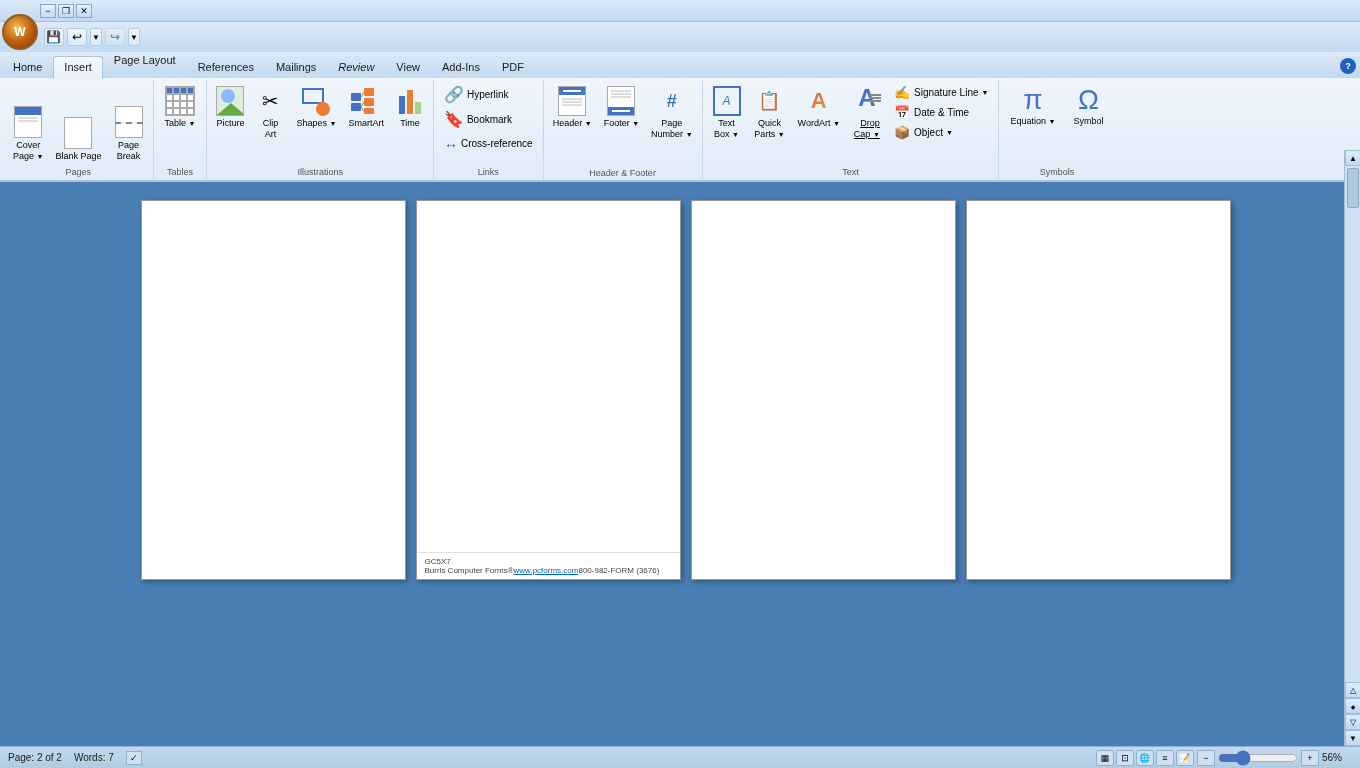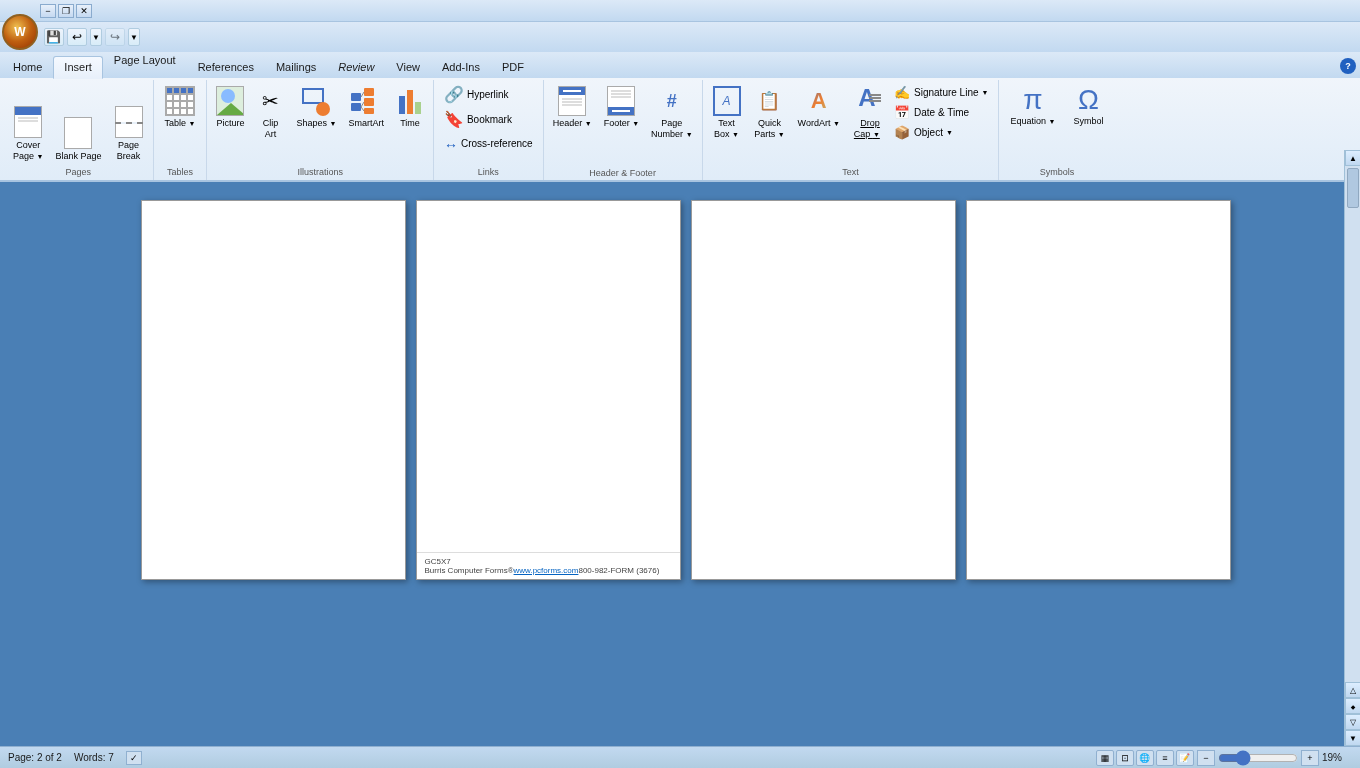--- a/index.html
+++ b/index.html
@@ -322,15 +322,15 @@
     <div style="display:flex;gap:2px;">
       <div style="width:18px;height:16px;background:#d0e0f0;border:1px solid #90b0d0;display:flex;align-items:center;justify-content:center;font-size:9px;cursor:pointer;border-radius:2px;">▦</div>
       <div style="width:18px;height:16px;background:#d0e0f0;border:1px solid #90b0d0;display:flex;align-items:center;justify-content:center;font-size:9px;cursor:pointer;border-radius:2px;">⊡</div>
       <div style="width:18px;height:16px;background:#d0e0f0;border:1px solid #90b0d0;display:flex;align-items:center;justify-content:center;font-size:9px;cursor:pointer;border-radius:2px;">🌐</div>
       <div style="width:18px;height:16px;background:#d0e0f0;border:1px solid #90b0d0;display:flex;align-items:center;justify-content:center;font-size:9px;cursor:pointer;border-radius:2px;">≡</div>
       <div style="width:18px;height:16px;background:#d0e0f0;border:1px solid #90b0d0;display:flex;align-items:center;justify-content:center;font-size:9px;cursor:pointer;border-radius:2px;">📝</div>
     </div>
     <div style="width:18px;height:16px;background:#d0e0f0;border:1px solid #90b0d0;display:flex;align-items:center;justify-content:center;font-size:9px;cursor:pointer;">−</div>
     <input type="range" min="10" max="200" value="60" style="width: 80px; height: 14px; cursor: pointer; accent-color: rgb(68, 114, 196);">
     <div style="width:18px;height:16px;background:#d0e0f0;border:1px solid #90b0d0;display:flex;align-items:center;justify-content:center;font-size:9px;cursor:pointer;">+</div>
-    <span style="font-size:10px;color:#1a1a1a;min-width:30px;">19%</span>
+    <span style="font-size:10px;color:#1a1a1a;min-width:30px;">56%</span>
   </div>
 </div>
 
 </body></html>

